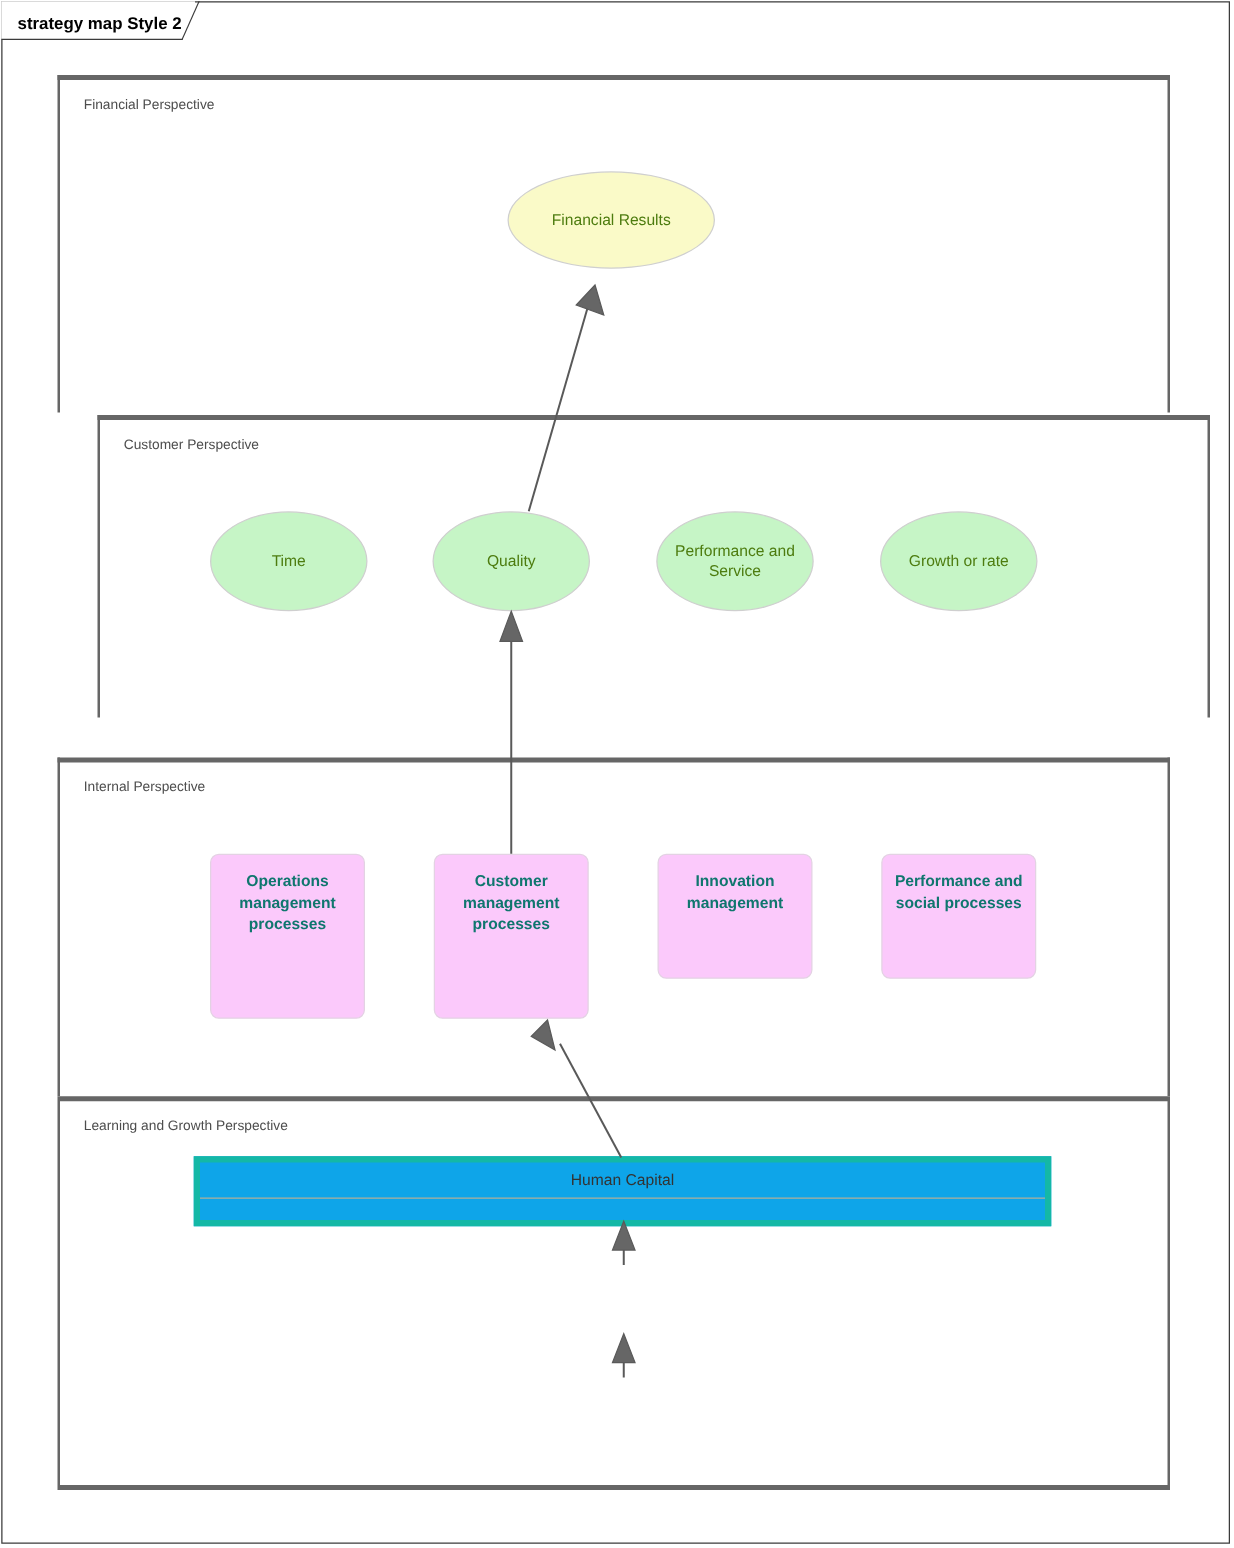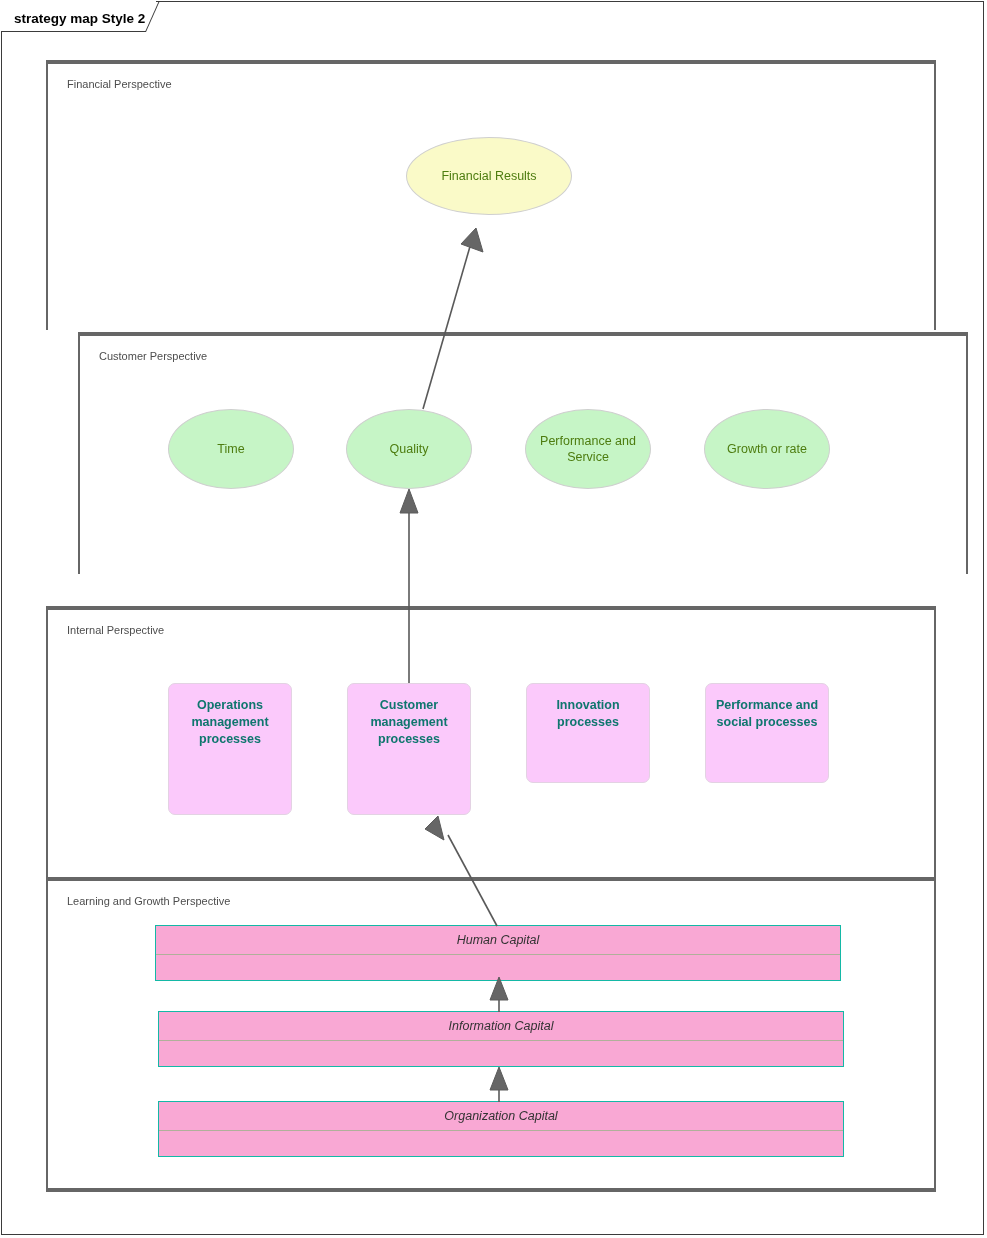--- a/index.html
+++ b/index.html
@@ -126,24 +126,23 @@
     font-weight: bold;
     color: #0f766e;
     line-height: 1.34;
     padding: 13px 8px 0 8px;
     z-index: 3;
   }
 
   .capital {
     position: absolute;
     box-sizing: border-box;
-    border: 1px solid #14b8a6;
-    background: #f9a8d4;
+    border: 5px solid #14b8a6;
+    background: #0ea5e9;
     z-index: 3;
-    font-style: italic;
   }
   .capital-head {
     height: 29px;
     box-sizing: border-box;
     border-bottom: 1px solid #b0b09a;
     display: flex;
     align-items: center;
     justify-content: center;
     font-size: 12.5px;
     color: #333333;
@@ -237,32 +236,24 @@
     <span>Growth or rate</span>
   </div>
 
   <div class="procbox" style="left:168px; top:683px; width:124px; height:132px;">
     <span>Operations management processes</span>
   </div>
   <div class="procbox" style="left:347px; top:683px; width:124px; height:132px;">
     <span>Customer management processes</span>
   </div>
   <div class="procbox" style="left:526px; top:683px; width:124px; height:100px;">
-    <span>Innovation processes</span>
+    <span>Innovation management</span>
   </div>
   <div class="procbox" style="left:705px; top:683px; width:124px; height:100px;">
     <span>Performance and social processes</span>
   </div>
 
   <div class="capital" style="left:155px; top:925px; width:686px; height:56px;">
     <div class="capital-head">Human Capital</div>
     <div class="capital-body"></div>
   </div>
-  <div class="capital" style="left:158px; top:1011px; width:686px; height:56px;">
-    <div class="capital-head">Information Capital</div>
-    <div class="capital-body"></div>
-  </div>
-  <div class="capital" style="left:158px; top:1101px; width:686px; height:56px;">
-    <div class="capital-head">Organization Capital</div>
-    <div class="capital-body"></div>
-  </div>
 
 </div>
 
 </body></html>

